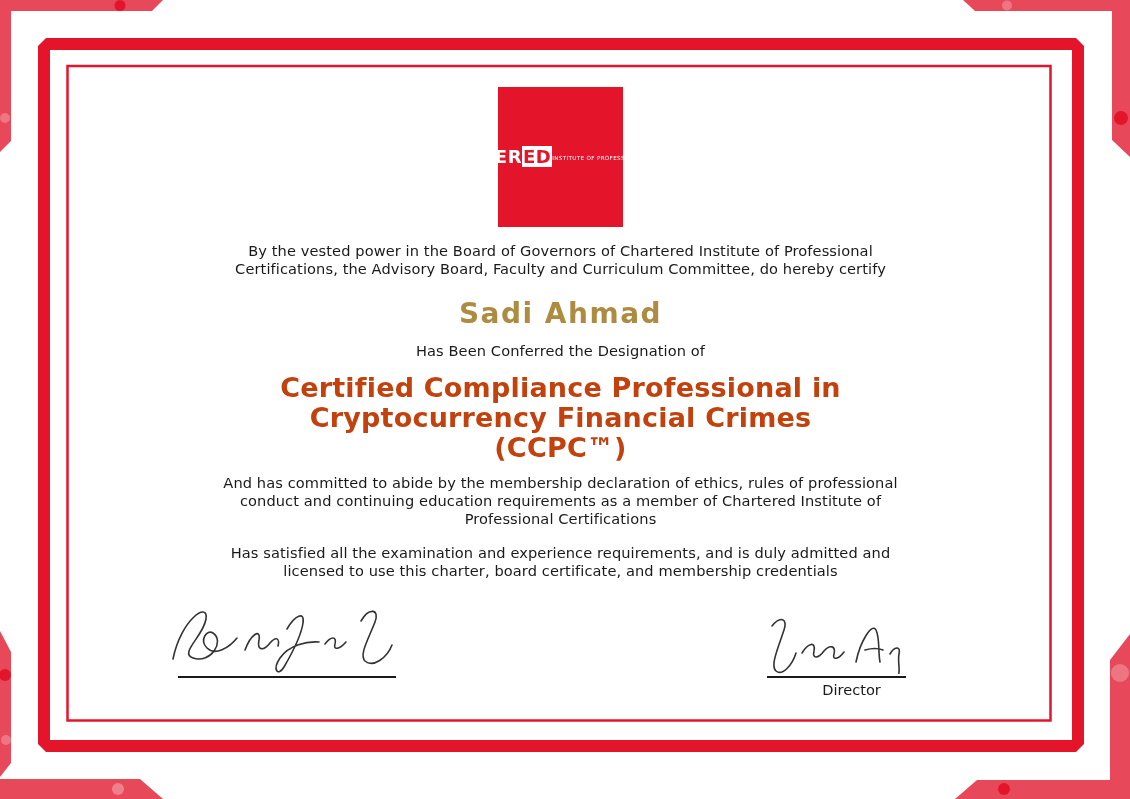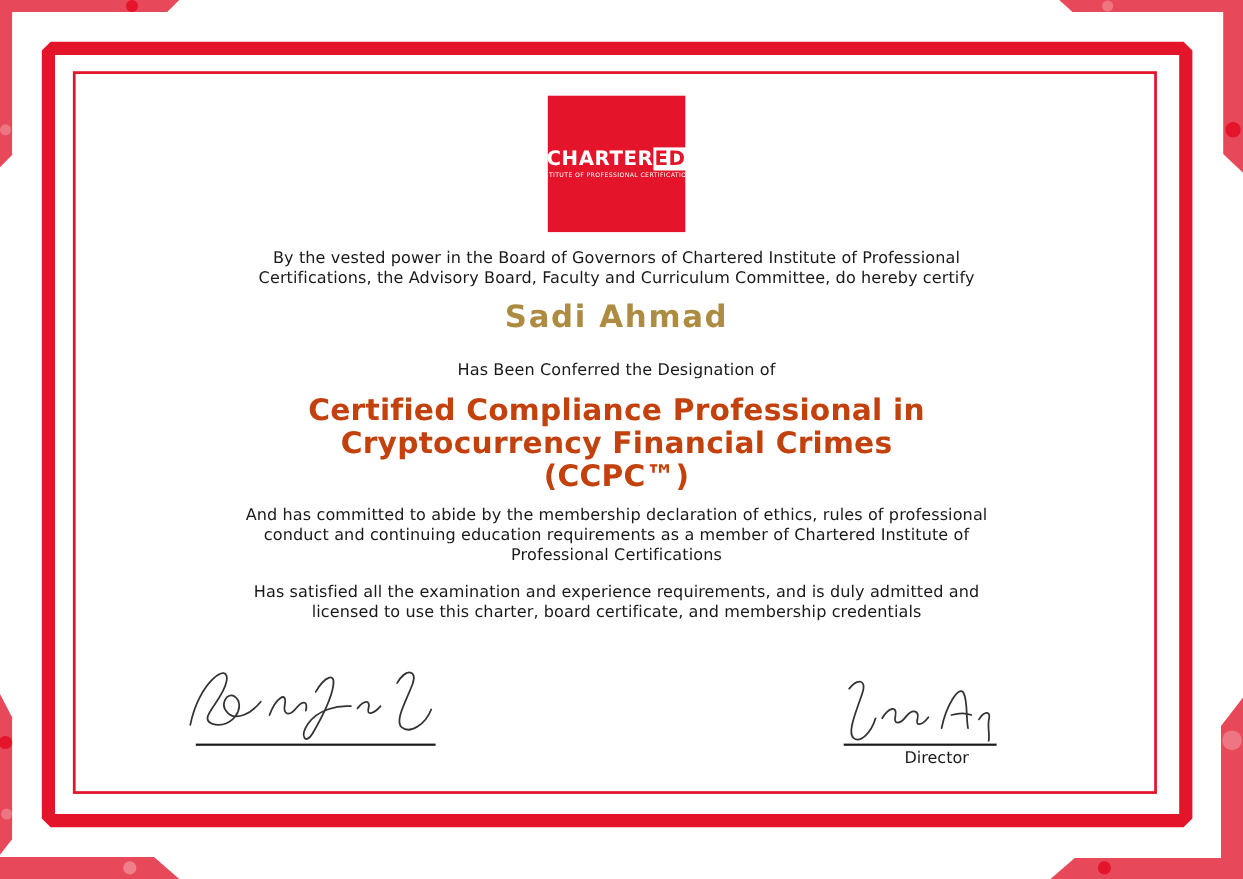--- a/index.html
+++ b/index.html
@@ -1,28 +1,28 @@
 <!DOCTYPE html>
 <html><head>
 <meta charset="utf-8">
 <style>
   html,body{margin:0;padding:0;background:#ffffff;}
   body{width:1130px;height:799px;overflow:hidden;font-family:"DejaVu Sans",sans-serif;}
   .page{position:relative;width:1130px;height:799px;background:#fff;}
   .frame-svg{position:absolute;left:0;top:0;}
   .content{position:absolute;left:70px;right:79px;top:70px;bottom:79px;text-align:center;color:#1a1a1a;}
-  .logo{width:125px;height:124px;margin:17px auto 0;background:#e4142b;display:flex;flex-direction:column;align-items:center;justify-content:center;}
+  .logo{width:125px;height:140px;margin:17px auto 0;background:#e4142b;display:flex;flex-direction:row;align-items:center;justify-content:center;}
   .logo-brand{color:#fff;font-weight:bold;font-size:18px;letter-spacing:.5px;line-height:20px;white-space:nowrap;}
   .logo-brand .inv{background:#fff;color:#e4142b;padding:0 1px;}
   .logo-tag{color:#fff;font-size:5.6px;letter-spacing:.35px;margin-top:2px;white-space:nowrap;}
   .ml{white-space:pre-line;}
   .para{font-size:14.6px;line-height:18px;letter-spacing:.1px;margin:0;}
   .intro{margin-top:15px;}
-  .recipient{margin-top:10px;font-size:28px;font-weight:bold;color:#ad8b41;letter-spacing:1.5px;line-height:32px;}
-  .conferral{margin-top:24px;}
+  .recipient{margin-top:20px;font-size:28px;font-weight:bold;color:#ad8b41;letter-spacing:1.5px;line-height:32px;}
+  .conferral{margin-top:12px;}
   .designation{margin-top:13px;font-size:27px;font-weight:bold;color:#c2410c;line-height:30px;letter-spacing:.2px;}
   .requirements{margin-top:16px;}
   .commitment{margin-top:11px;}
   .sig-line{position:absolute;height:2px;background:#1a1a1a;}
   .sig-label{position:absolute;font-size:14.6px;color:#1a1a1a;text-align:center;line-height:20px;}
   .sig-svg{position:absolute;}
   .cpd{position:absolute;left:486px;top:591px;width:150px;height:126px;text-align:center;}
   .cpd-check{position:absolute;left:0;top:0;}
   .cpd-acronym{position:relative;font-size:50px;line-height:48px;font-weight:bold;color:#44217b;letter-spacing:-3px;font-family:"DejaVu Sans",sans-serif;}
   .cpd-certified{position:relative;font-family:"Liberation Serif",serif;font-size:21px;letter-spacing:3.5px;color:#111;line-height:24px;margin-top:-3px;}

